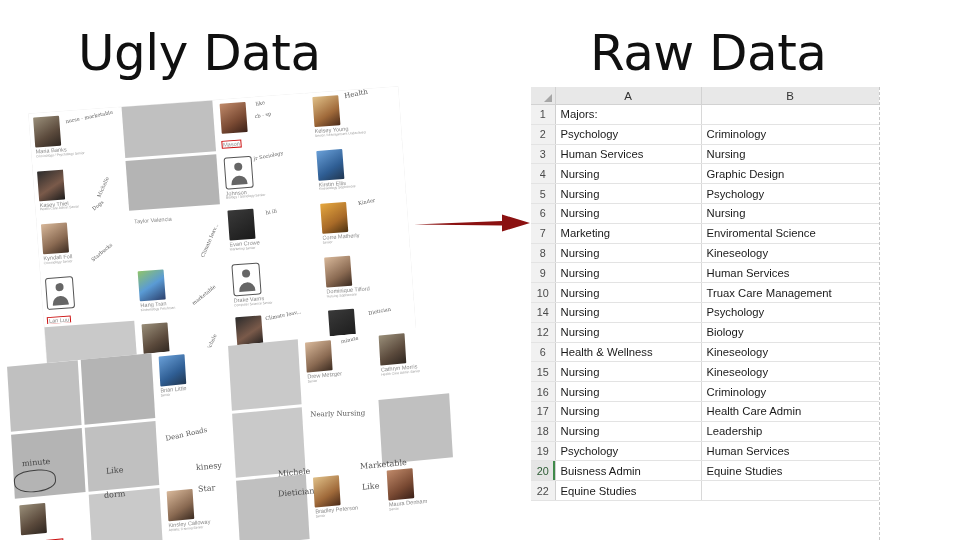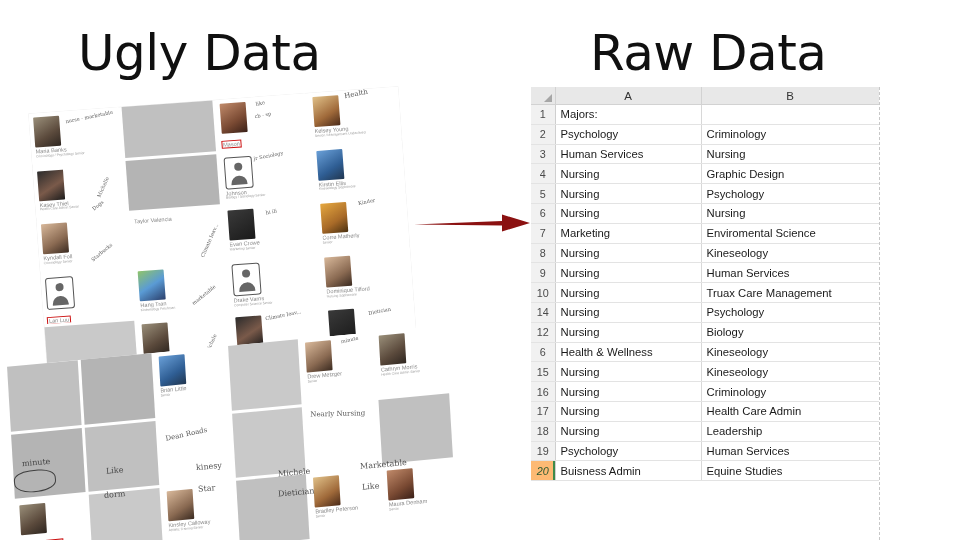--- a/index.html
+++ b/index.html
@@ -139,23 +139,22 @@
   table.xl td{
     height:18.8px;font-size:11.3px;color:#1a1a1a;padding:0 0 0 5px;
     border-bottom:1px solid #e3e3e3;border-right:1px solid #d8d8d8;
     white-space:nowrap;overflow:hidden;
   }
   table.xl td.rownum{
     background:#f1f1f1;color:#4a4a4a;text-align:center;padding:0;
     font-size:10.8px;border-right:1px solid #cfcfcf;
   }
   table.xl tr.selected td.rownum{
-    background:#fdba74;color:#2b5a32;
+    background:#e5e5e5;color:#2b5a32;
     box-shadow:inset -2px 0 0 #3f8a4a;
-    font-style:italic;
   }
   table.xl td.bold{font-weight:normal;}
   table.xl td.lastcol{border-right:none;}
 </style>
 </head>
 <body>
 
 <div class="slide">
 
   <div class="title" id="title-ugly">Ugly Data</div>
@@ -504,17 +503,22 @@
           <tr>
             <td class="rownum">19</td>
             <td>Psychology</td>
             <td class="lastcol">Human Services</td>
           </tr>
           <tr class="selected">
             <td class="rownum">20</td>
             <td>Buisness Admin</td>
             <td class="lastcol">Equine Studies</td>
           </tr>
+          <tr>
+            <td class="rownum">22</td>
+            <td>Equine Studies</td>
+            <td class="lastcol"></td>
+          </tr>
         </tbody>
     </table>
   </div>
 
 </div>
 
 </body></html>

